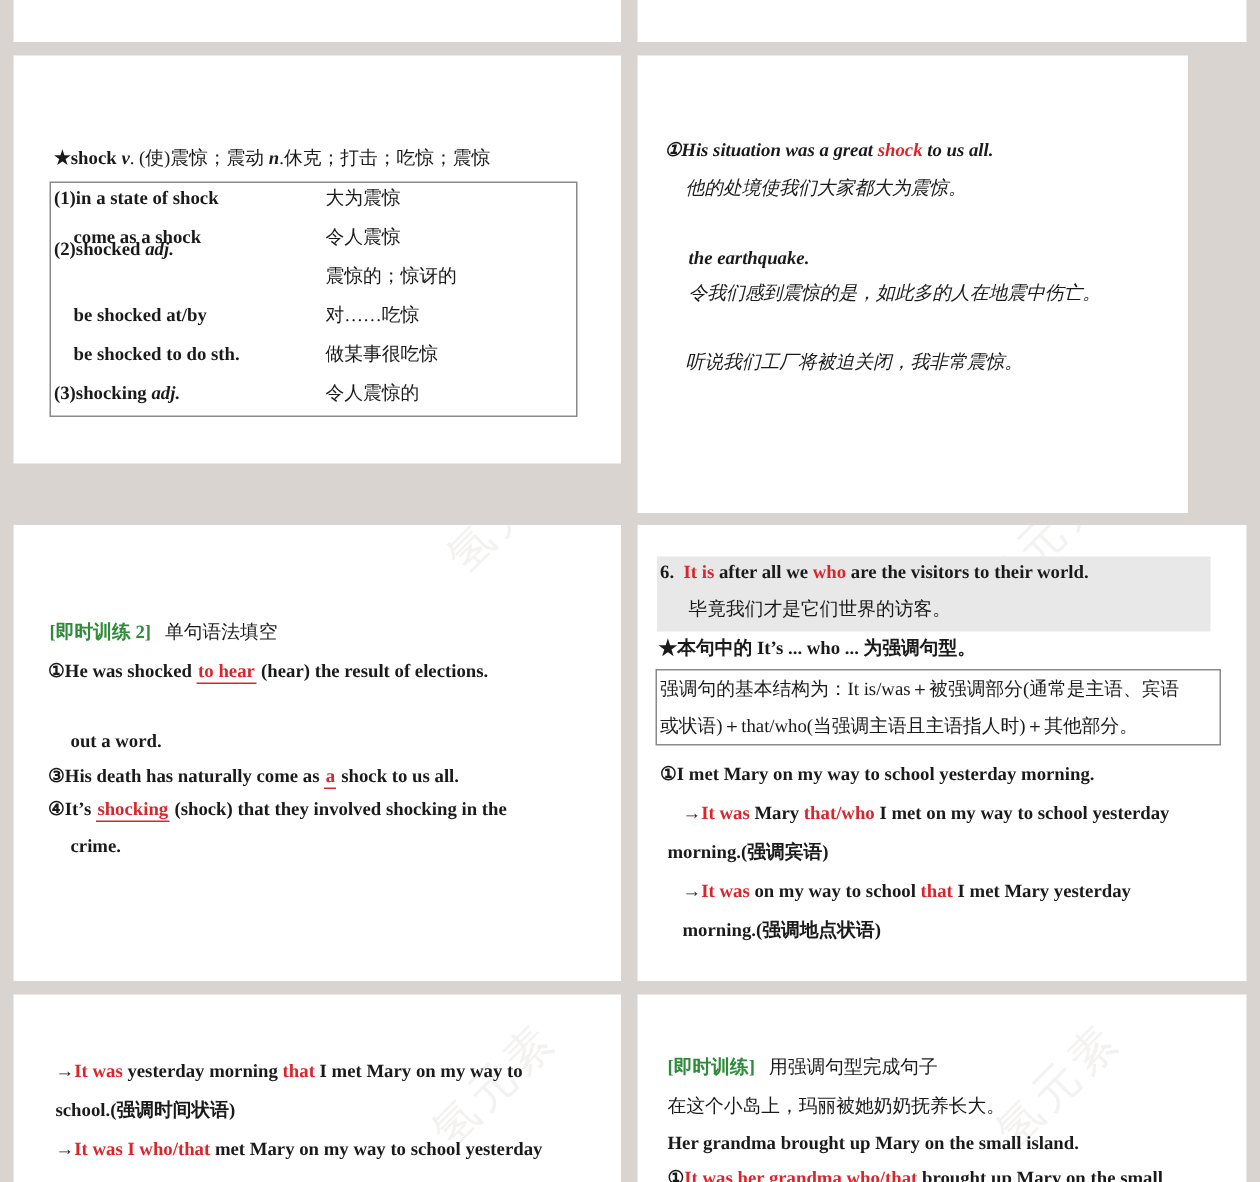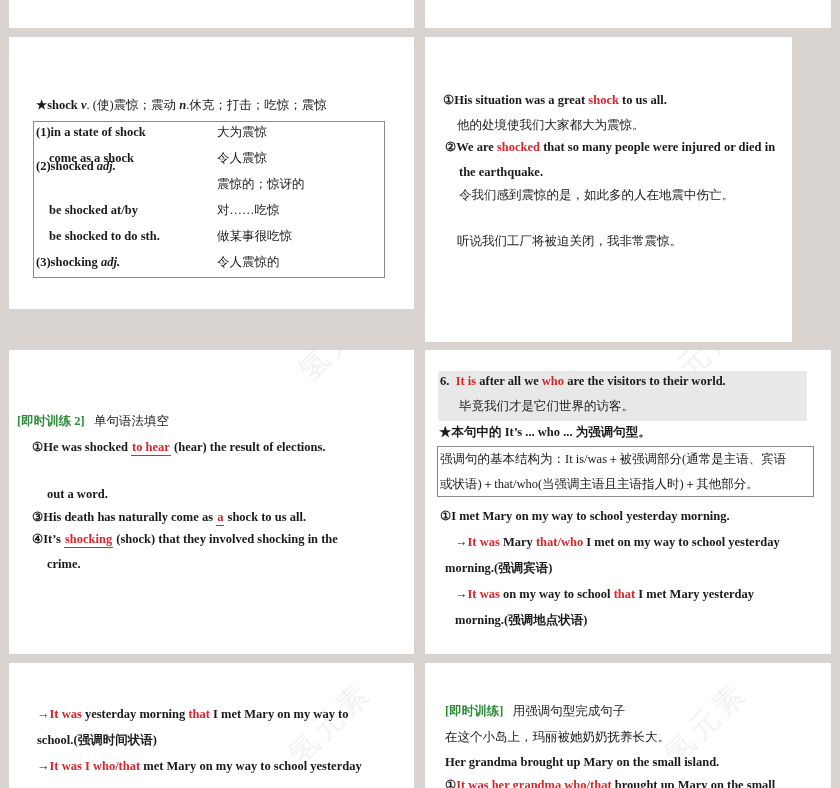--- a/index.html
+++ b/index.html
@@ -35,32 +35,31 @@
   <div class="line" style="left:27px;top:121px;"><span>(2)shocked </span><span class="it">adj.</span></div>
   <div class="line cn" style="left:208px;top:139px;">震惊的；惊讶的</div>
   <div class="line" style="left:40px;top:165px;"><span>be shocked at/by</span></div>
   <div class="line cn" style="left:208px;top:165px;">对……吃惊</div>
   <div class="line" style="left:40px;top:191px;"><span>be shocked to do sth.</span></div>
   <div class="line cn" style="left:208px;top:191px;">做某事很吃惊</div>
   <div class="line" style="left:27px;top:217px;"><span>(3)shocking </span><span class="it">adj.</span></div>
   <div class="line cn" style="left:208px;top:217px;">令人震惊的</div>
 </div>
 
-<div class="slide" style="left:425px;top:37px;width:367px;height:305px;">
+<div class="slide" style="left:425px;top:37px;width:367px;height:305px;font-style:italic;">
   <div class="line" style="left:18px;top:55px;"><span>①His situation was a great </span><span class="red">shock</span><span> to us all.</span></div>
   <div class="line cn" style="left:32px;top:80px;">他的处境使我们大家都大为震惊。</div>
-  <div class="line" style="left:20px;top:102px;"><span>②We are </span><span class="red">shocked</span><span> that so many people were injured or died in</span></div>
   <div class="line" style="left:34px;top:127px;">the earthquake.</div>
   <div class="line cn" style="left:34px;top:150px;">令我们感到震惊的是，如此多的人在地震中伤亡。</div>
   <div class="line cn" style="left:32px;top:196px;">听说我们工厂将被迫关闭，我非常震惊。</div>
 </div>
 
 <div class="slide" style="left:9px;top:350px;width:405px;height:304px;">
   <div class="wm" style="left:280px;top:-30px;">氢元素</div>
-  <div class="line" style="left:8px;top:63px;"><span class="green">[即时训练 2]</span><span>&nbsp;&nbsp;&nbsp;</span><span class="cn">单句语法填空</span></div>
+  <div class="line" style="left:24px;top:63px;"><span class="green">[即时训练 2]</span><span>&nbsp;&nbsp;&nbsp;</span><span class="cn">单句语法填空</span></div>
   <div class="line" style="left:23px;top:89px;"><span>①He was shocked </span><span class="ul">to hear</span><span> (hear) the result of elections.</span></div>
   <div class="line" style="left:38px;top:136px;">out a word.</div>
   <div class="line" style="left:23px;top:159px;"><span>③His death has naturally come as </span><span class="ul">a</span><span> shock to us all.</span></div>
   <div class="line" style="left:23px;top:181px;"><span>④It’s </span><span class="ul">shocking</span><span> (shock) that they involved shocking in the</span></div>
   <div class="line" style="left:38px;top:206px;">crime.</div>
 </div>
 
 <div class="slide" style="left:425px;top:350px;width:406px;height:304px;">
   <div class="wm" style="left:220px;top:-10px;">氢元素</div>
   <div class="shade" style="left:13px;top:21px;width:369px;height:50px;"></div>

